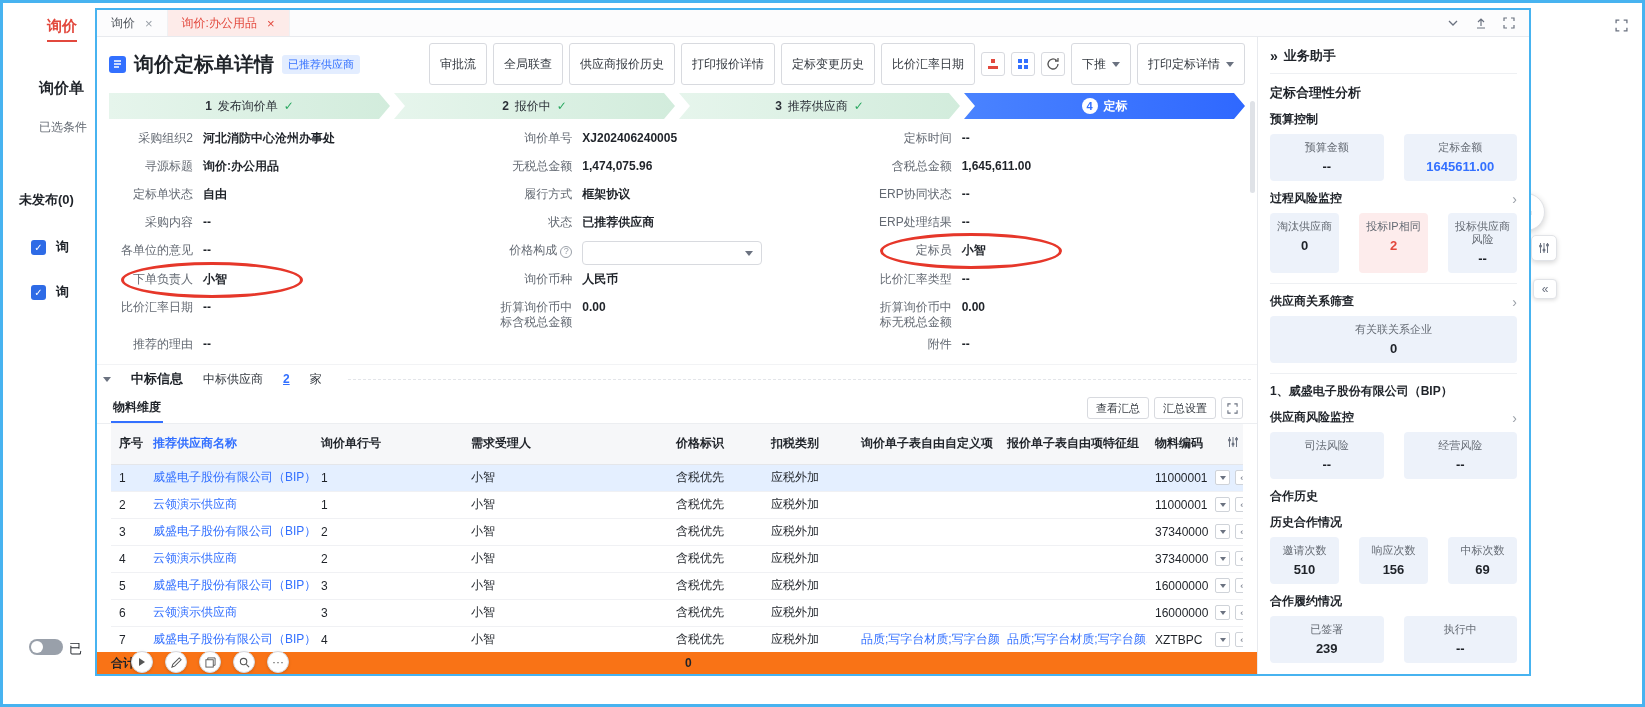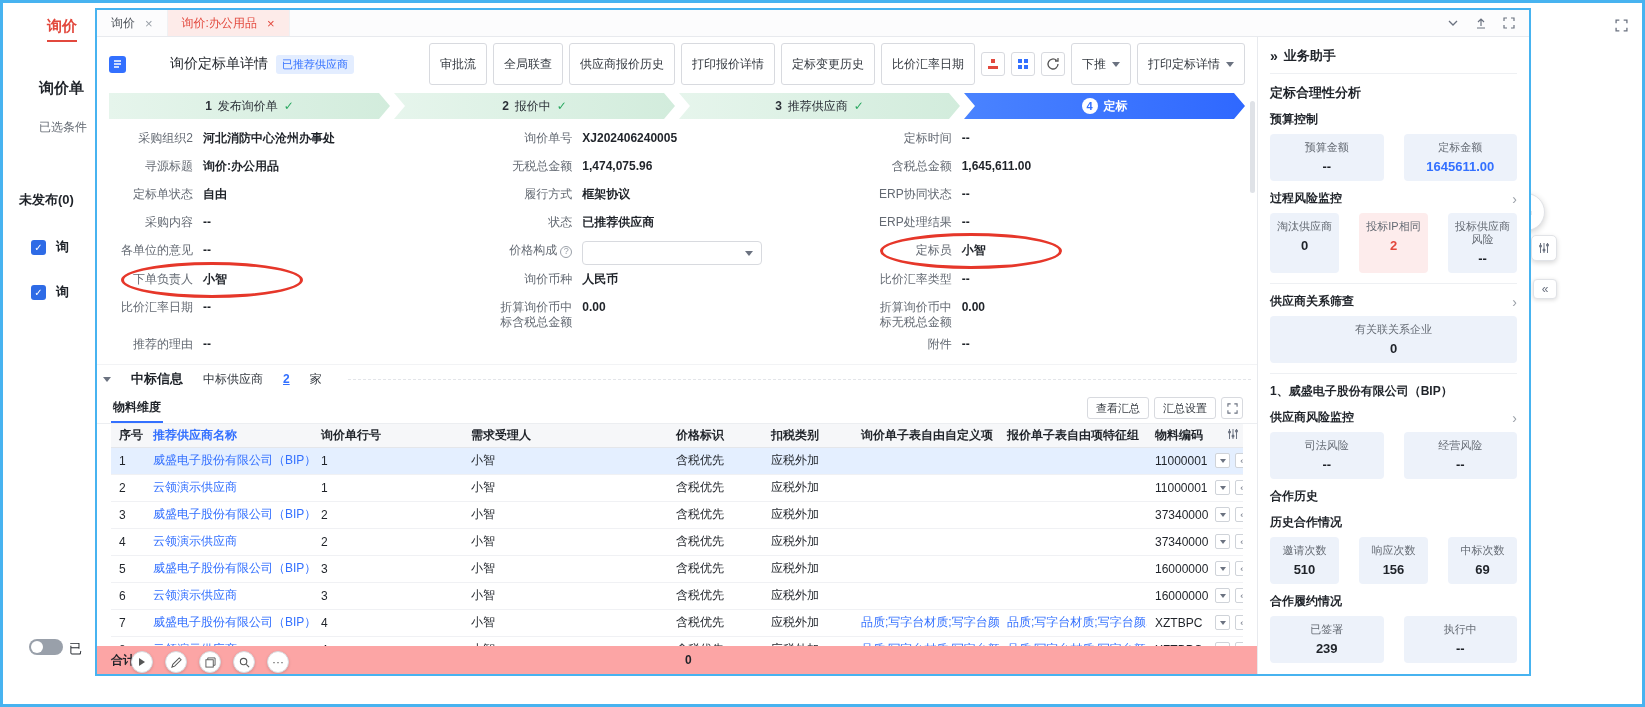--- a/index.html
+++ b/index.html
@@ -46,21 +46,21 @@
   .tab-icons{margin-left:auto;display:flex;align-items:center;gap:16px;padding-right:14px;}
   .tico{cursor:pointer;display:flex;align-items:center;}
 
   .frontbody{flex:1;display:flex;min-height:0;}
   .detail{flex:1;min-width:0;position:relative;display:flex;flex-direction:column;overflow:hidden;}
   .d-scroll{position:absolute;right:2px;top:64px;width:5px;height:92px;border-radius:3px;background:#dfe2e7;}
 
   
   .d-header{display:flex;align-items:center;gap:8px;padding:6px 12px;flex:none;}
   .doc-icon{width:17px;height:17px;border-radius:3px;background:#3370ff;display:flex;align-items:center;justify-content:center;flex:none;}
-  .d-title{font-size:14px;font-weight:400;margin-left:36px;}
+  .d-title{font-size:20px;font-weight:700;}
   .badge{background:#e3edff;color:#3370ff;font-size:11px;padding:2px 6px;border-radius:3px;}
   .toolbar{margin-left:auto;display:flex;align-items:center;gap:6px;}
   .tb-group{display:flex;gap:6px;}
   .tbtn{height:42px;padding:0 10px;background:#fff;border:1px solid #d8dadf;border-radius:3px;font-size:12px;
     color:#33383f;cursor:pointer;font-family:inherit;white-space:nowrap;}
   .ibtn{width:24px;height:24px;display:flex;align-items:center;justify-content:center;border:1px solid #d8dadf;
     border-radius:3px;background:#fff;cursor:pointer;flex:none;}
   .caret{display:inline-block;width:0;height:0;border-left:4px solid transparent;border-right:4px solid transparent;
     border-top:5px solid #6b7280;margin-left:6px;vertical-align:middle;}
 
@@ -98,34 +98,34 @@
   .dash{flex:1;border-top:1px dashed #e3e5e9;margin-left:6px;}
   .subtab-row{display:flex;align-items:flex-end;padding:0 14px;border-bottom:1px solid #eceef1;flex:none;}
   .subtab{font-weight:700;font-size:12px;padding:7px 2px 5px;border-bottom:2px solid #3370ff;cursor:pointer;}
   .subtab-right{margin-left:auto;display:flex;align-items:center;gap:5px;padding-bottom:4px;}
   .sbtn{height:22px;padding:0 8px;font-size:11px;border:1px solid #d8dadf;background:#fff;border-radius:3px;
     color:#33383f;cursor:pointer;font-family:inherit;white-space:nowrap;}
 
   
   .tbl-wrap{margin:0 14px;flex:1;min-height:0;overflow:hidden;padding-bottom:22px;}
   table{width:100%;border-collapse:collapse;table-layout:fixed;}
-  th{background:#f6f7f9;font-weight:700;text-align:left;padding:0 8px;height:23px;font-size:12px;color:#1f2329;
+  th{background:#f6f7f9;font-weight:700;text-align:left;padding:0 8px;height:40px;font-size:12px;color:#1f2329;
     border-bottom:1px solid #e4e6ea;white-space:nowrap;overflow:hidden;}
   th.th-blue{color:#3370ff;cursor:pointer;}
   th.th-actions{text-align:right;}
   td{height:27px;padding:0 8px;border-bottom:1px solid #f0f1f4;white-space:nowrap;overflow:hidden;}
   tbody tr:nth-of-type(1) td{background:#e4efff;}
   td.t-link{color:#3370ff;cursor:pointer;}
   td.t-actions{padding:0 4px;text-align:right;}
   .mini{display:inline-flex;width:15px;height:15px;border:1px solid #cfd3d9;border-radius:2px;align-items:center;
     justify-content:center;color:#6b7280;font-size:9px;background:#fff;margin-left:2px;cursor:pointer;vertical-align:middle;}
   .tri-s{width:0;height:0;border-left:3px solid transparent;border-right:3px solid transparent;border-top:4px solid #6b7280;}
 
   
-  .tfoot{position:absolute;left:0;right:0;bottom:0;height:28px;background:#fca5a5;display:flex;align-items:center;
+  .tfoot{position:absolute;left:0;right:0;bottom:0;height:22px;background:#f97316;display:flex;align-items:center;
     padding:0 14px;font-weight:700;flex:none;}
   .tfoot .total{position:absolute;left:588px;}
   .fabs{position:absolute;left:34px;bottom:1px;display:flex;gap:12px;align-items:center;}
   .fab{width:22px;height:22px;border-radius:50%;background:#fff;border:1px solid #d8dadf;
     box-shadow:0 1px 3px rgba(0,0,0,.15);display:flex;align-items:center;justify-content:center;cursor:pointer;color:#555;}
   .tri-right{width:0;height:0;border-top:4px solid transparent;border-bottom:4px solid transparent;border-left:6px solid #555;}
 
   
   .assistant{width:272px;border-left:1px solid #e8eaee;padding:8px 12px;overflow:hidden;flex:none;}
   .a-header{display:flex;align-items:center;gap:6px;font-size:13px;font-weight:700;padding:2px 0 8px;border-bottom:1px solid #eef0f3;}

